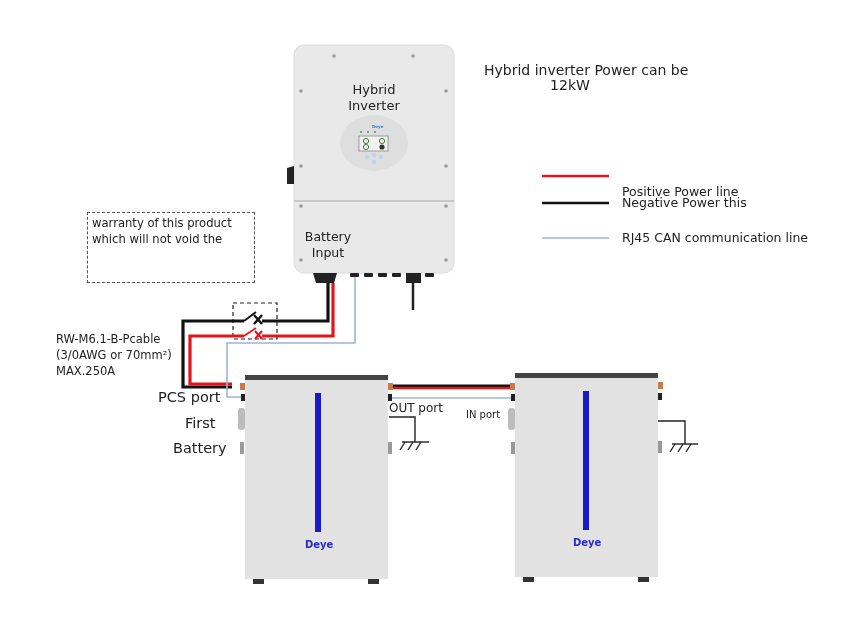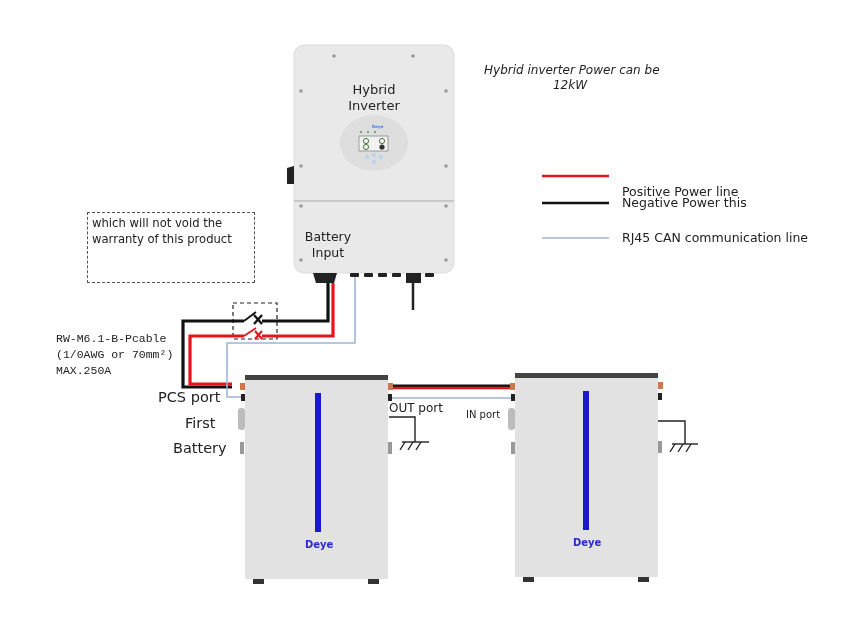--- a/index.html
+++ b/index.html
@@ -153,37 +153,37 @@
 <div class="txt center" style="left:344px;top:82px;width:60px;font-size:13px;line-height:16px;">
   <div>Hybrid</div>
   <div>Inverter</div>
 </div>
 <div class="txt" style="left:372px;top:124px;font-size:4px;color:#3a7ad0;font-weight:bold;">Deye</div>
 <div class="txt center" style="left:298px;top:229px;width:60px;font-size:12.5px;line-height:16px;">
   <div>Battery</div>
   <div>Input</div>
 </div>
 
-<div class="txt center" style="left:484px;top:63px;width:172px;font-size:12px;line-height:15px;font-style:italic;">
+<div class="txt center" style="left:484px;top:63px;width:172px;font-size:14px;line-height:15px;">
   <div>Hybrid inverter Power can be</div>
   <div>12kW</div>
 </div>
 
 <div class="txt" style="left:622px;top:184px;font-size:12.5px;">Positive Power line</div>
 <div class="txt" style="left:622px;top:195px;font-size:12.5px;">Negative Power this</div>
 <div class="txt" style="left:622px;top:230px;font-size:12.5px;">RJ45 CAN communication line</div>
 
 <div class="note-box">
+  <div>warranty of this product</div>
   <div>which will not void the</div>
-  <div>warranty of this product</div>
 </div>
 
-<div class="txt" style="left:56px;top:331px;font-size:11.5px;line-height:16px;font-family:Liberation Mono, monospace;">
+<div class="txt" style="left:56px;top:331px;font-size:11.5px;line-height:16px;">
   <div>RW-M6.1-B-Pcable</div>
-  <div>(1/0AWG or 70mm²)</div>
+  <div>(3/0AWG or 70mm²)</div>
   <div>MAX.250A</div>
 </div>
 
 <div class="txt" style="left:158px;top:389px;font-size:14.5px;">PCS port</div>
 <div class="txt" style="left:185px;top:415px;font-size:14.5px;">First</div>
 <div class="txt" style="left:173px;top:440px;font-size:14.5px;">Battery</div>
 <div class="txt" style="left:389px;top:401px;font-size:12px;">OUT port</div>
 <div class="txt" style="left:466px;top:409px;font-size:10px;text-align:center;">IN port</div>
 
 <div class="txt" style="left:305px;top:539px;font-size:10px;font-weight:bold;color:#2a2ad0;">Deye</div>

